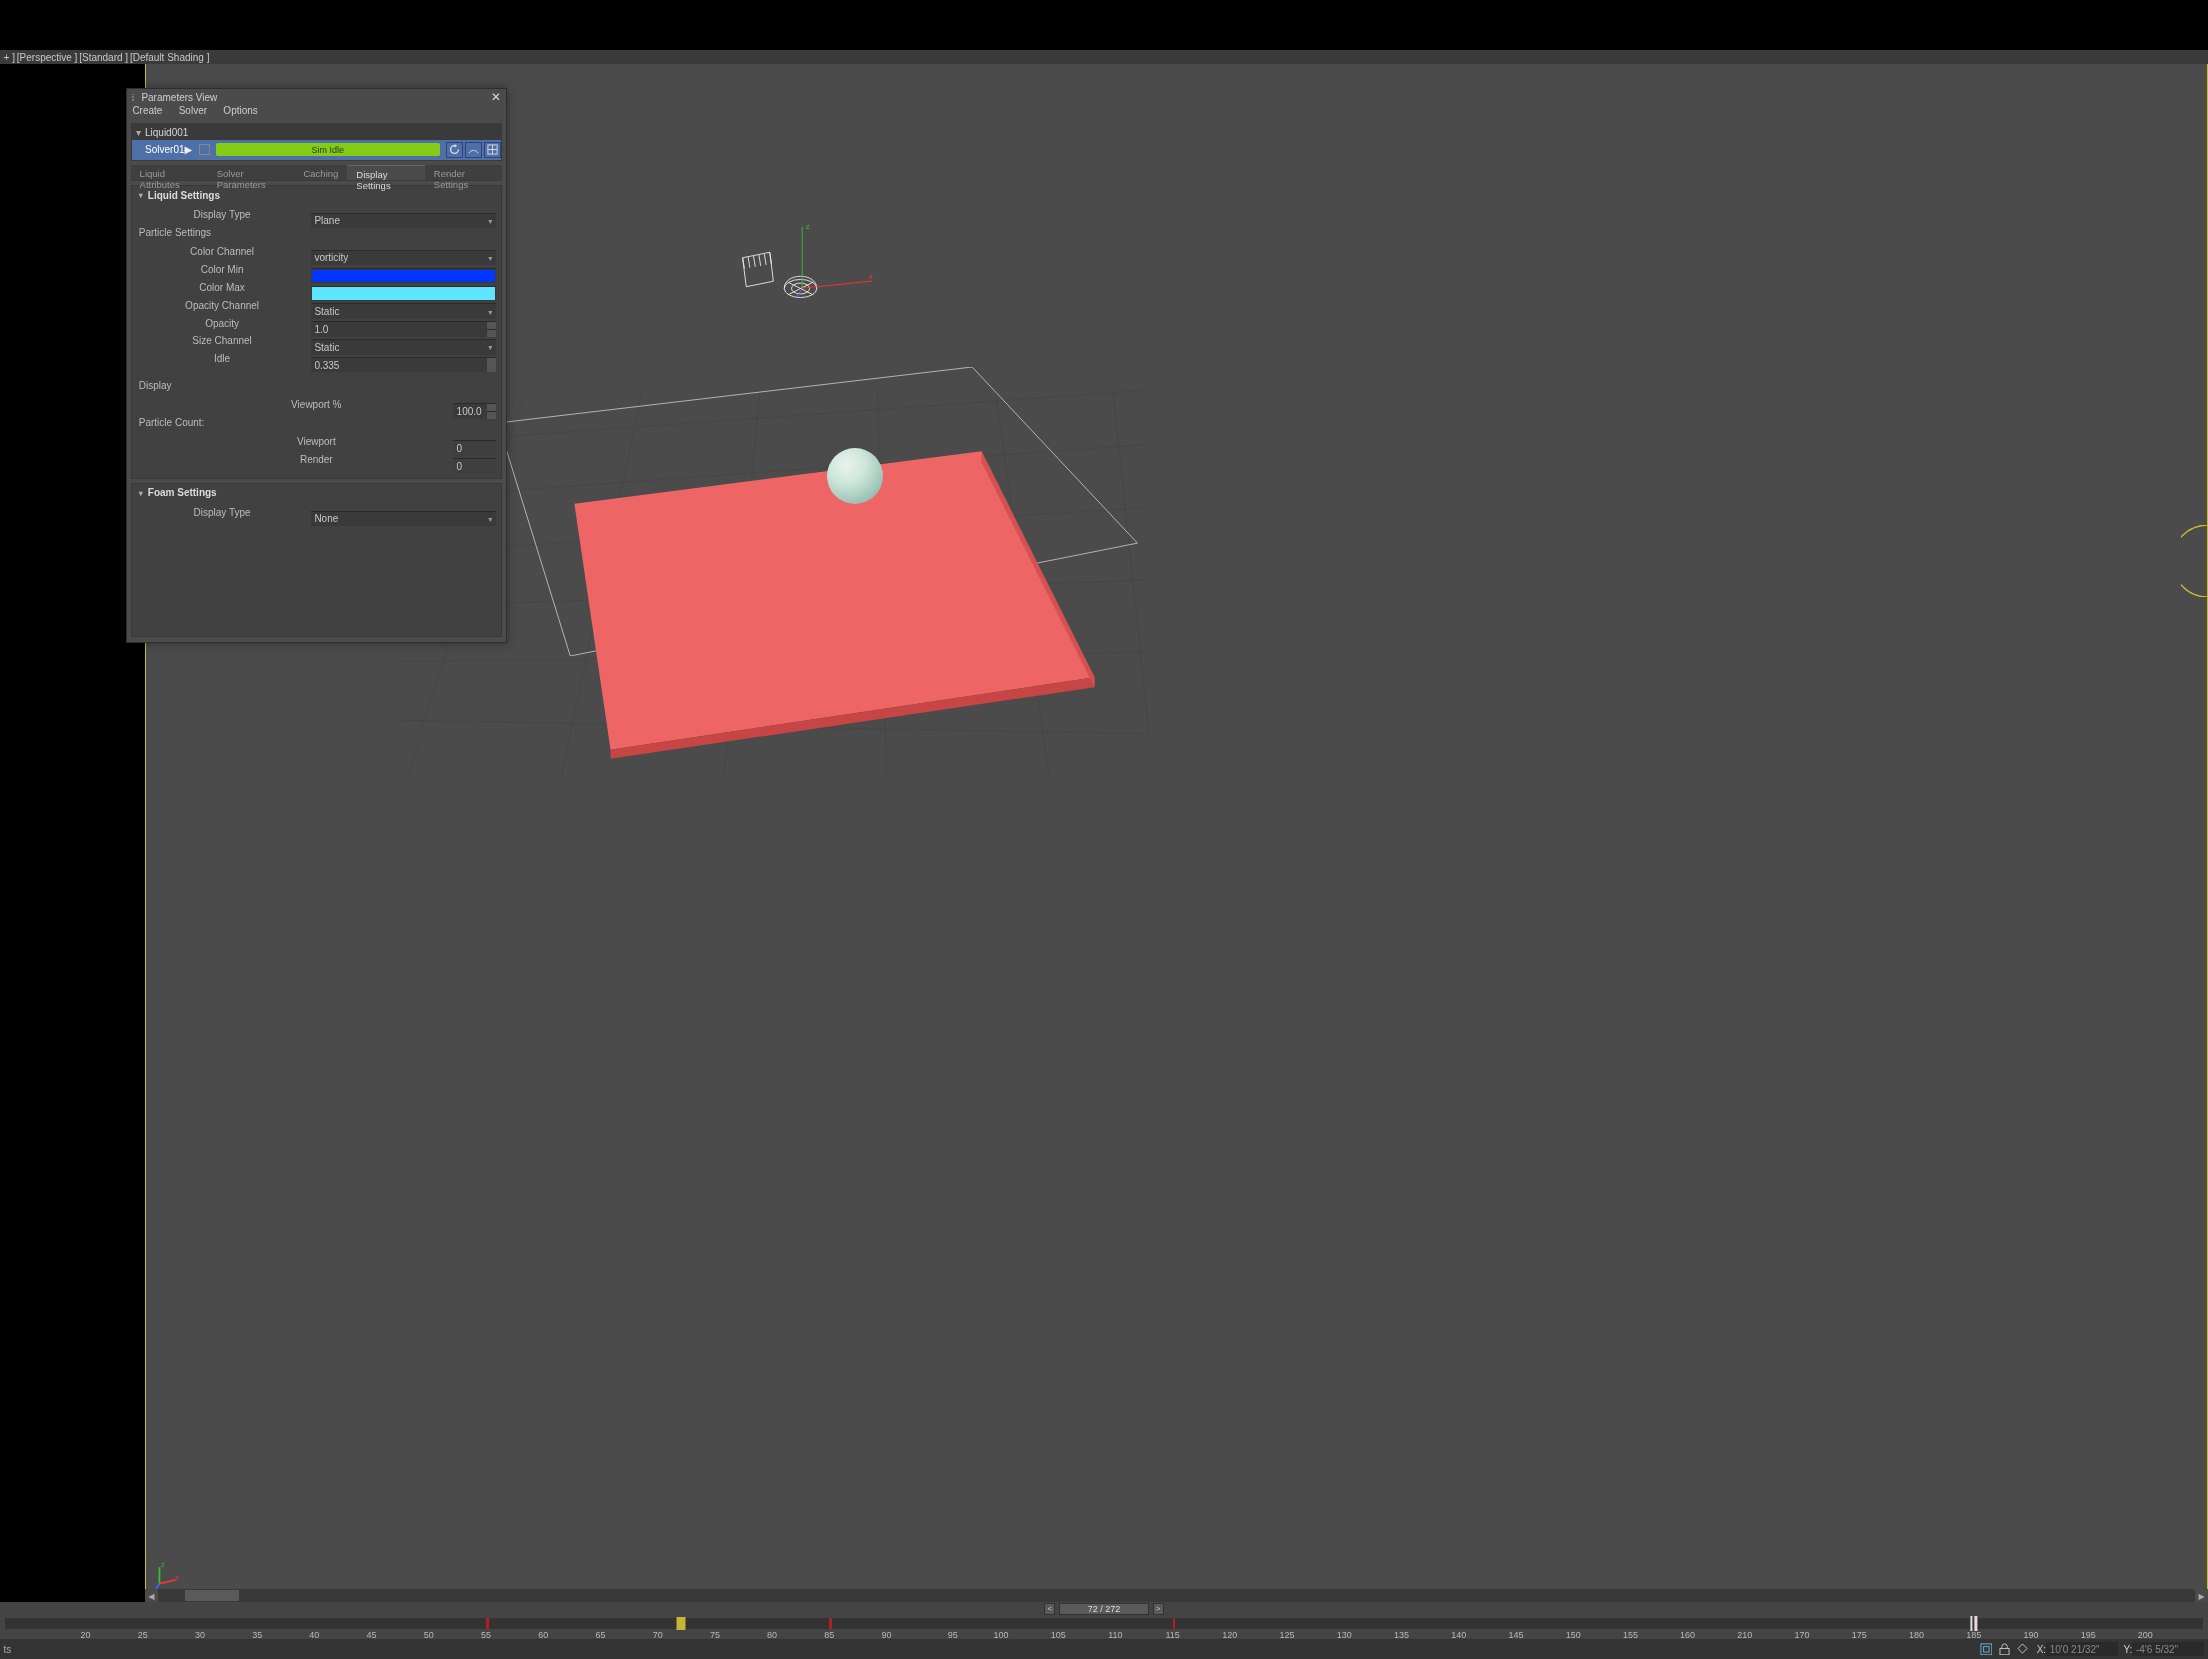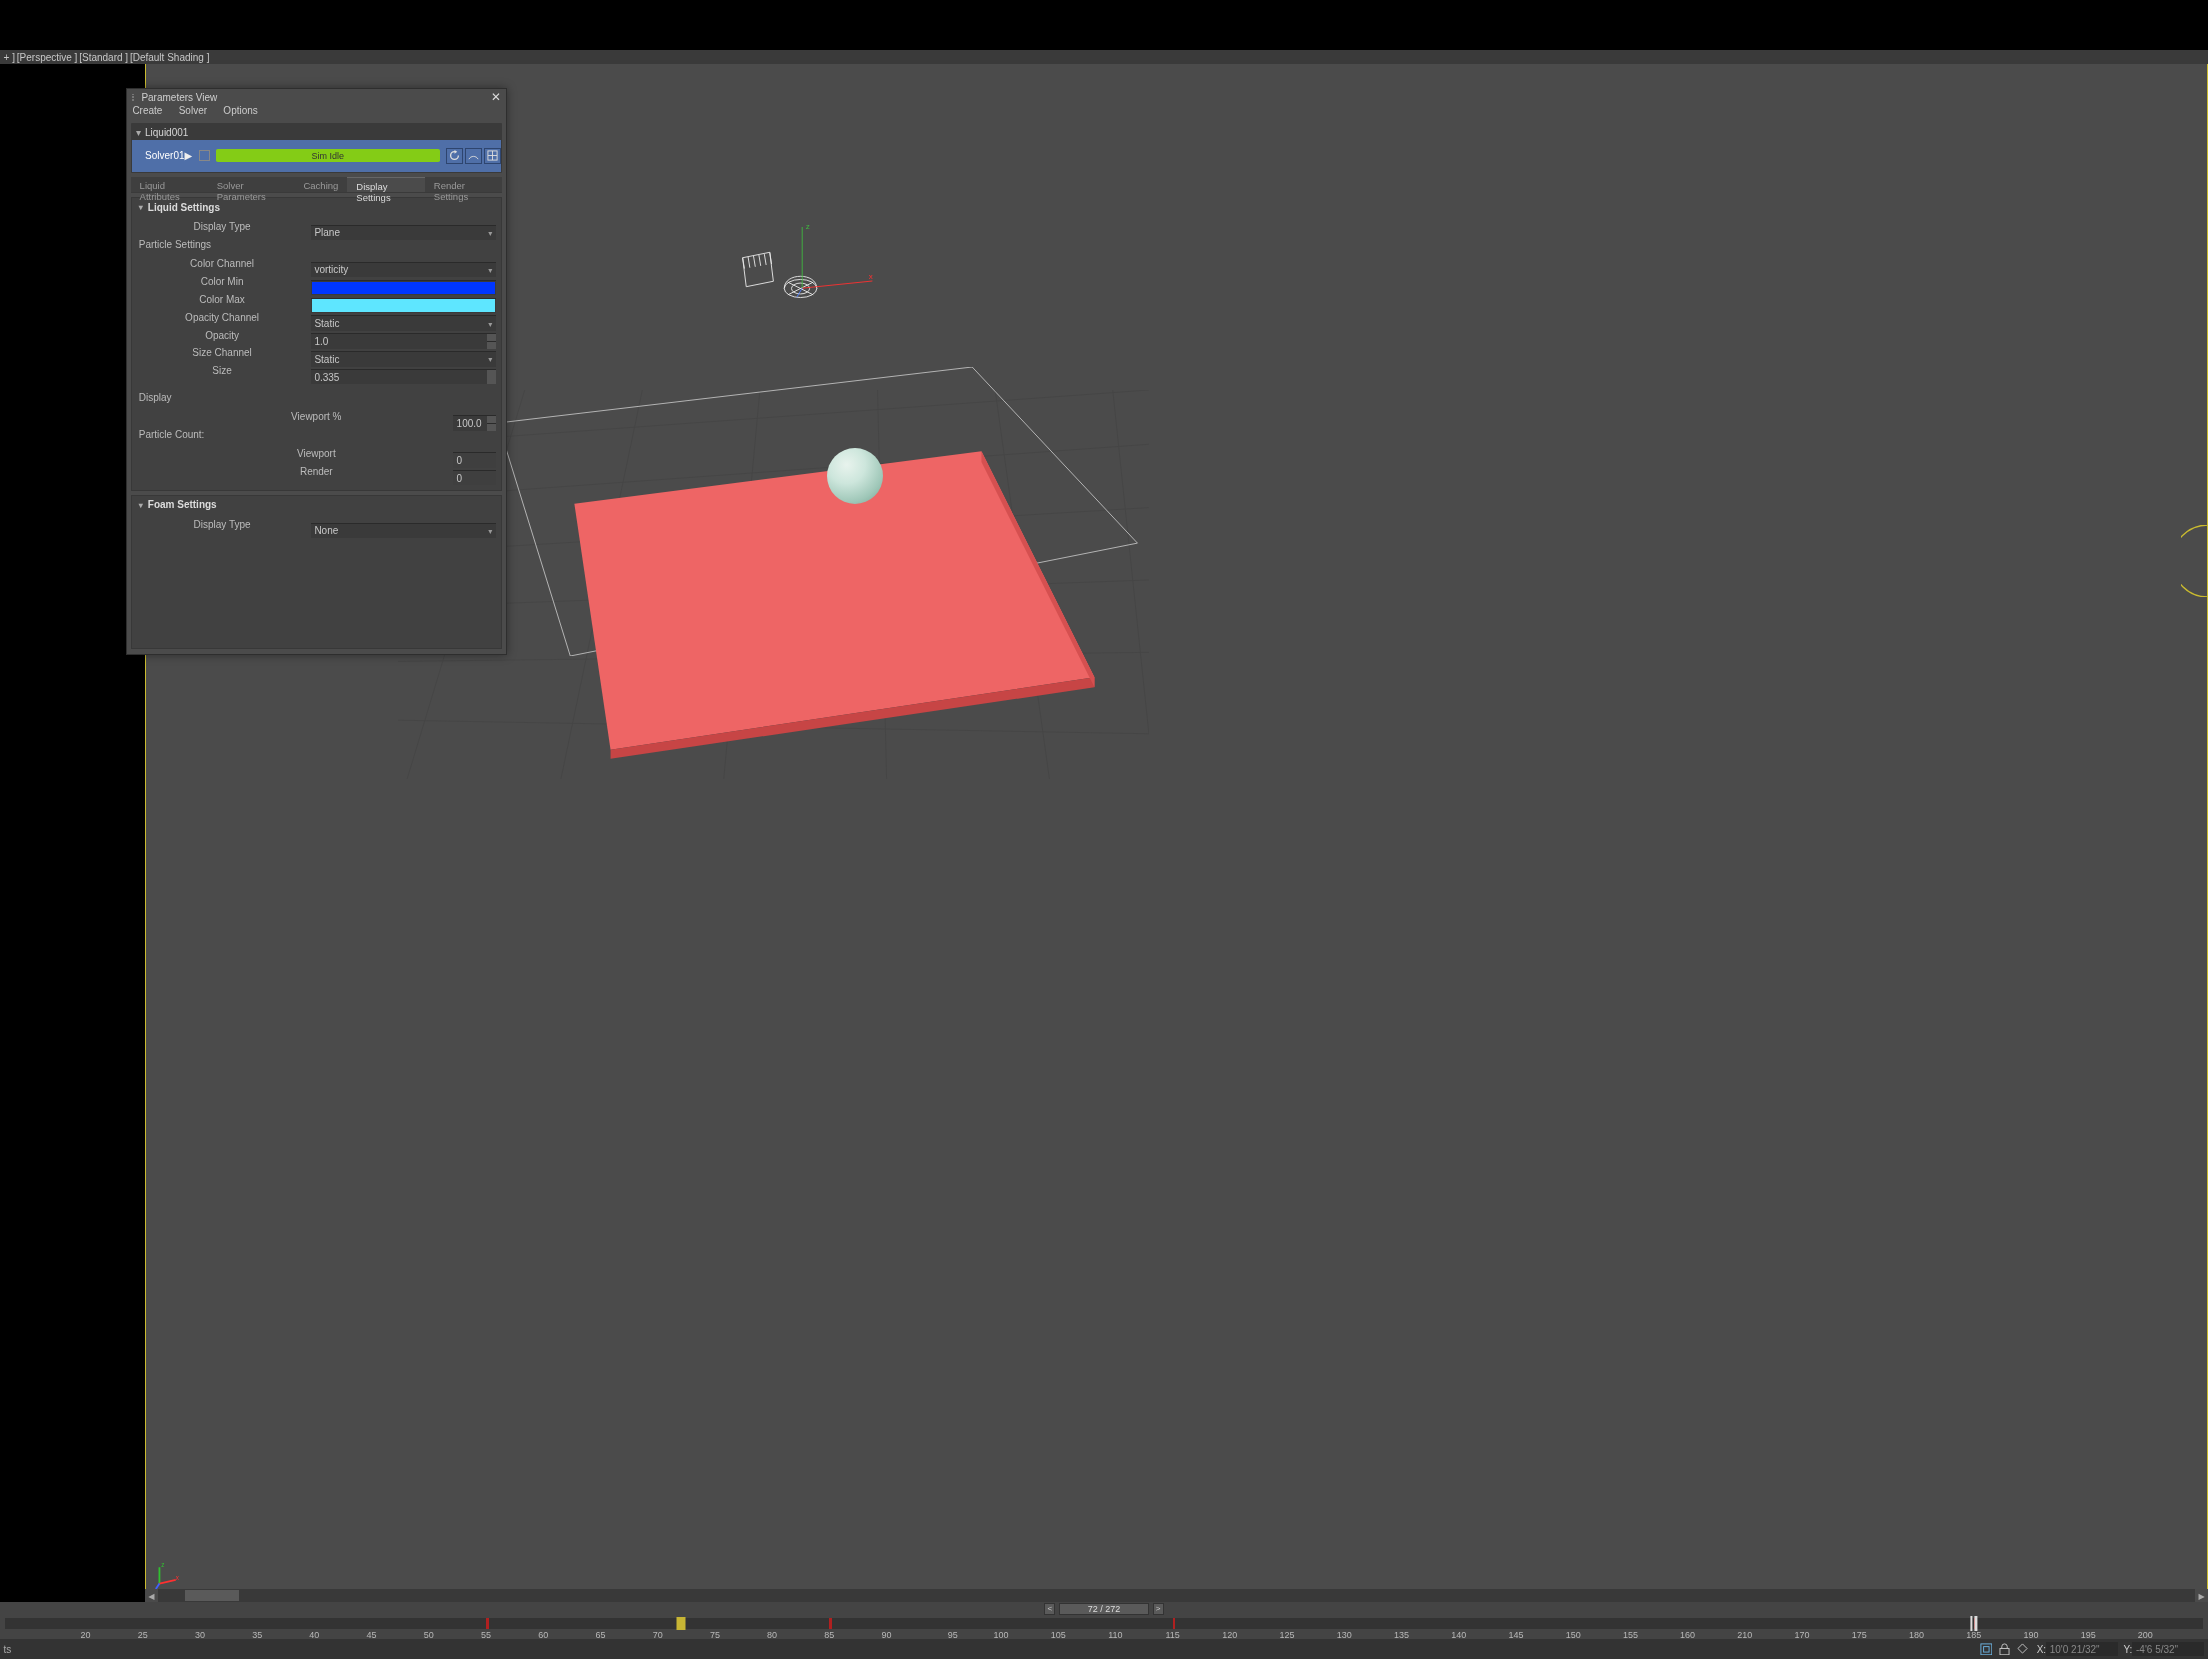--- a/index.html
+++ b/index.html
@@ -131,21 +131,21 @@
   }
   .tree-row {
     display:flex; align-items:center;
     height: 14.5px;
     font-size:10px;
     color:#d6d6d6;
     padding-left:3.6px;
     background:#3a3a3a;
   }
   .tree-row.selected {
-    height: 32px;
+    height: 20px;
     background:#4f6fa8;
     color:#fff;
     padding-left:12.7px;
   }
   .tree-row .caret{
     width:7.2px; color:#aaa; margin-right:1.8px;
   }
   .tree-row .play{ margin-left:auto; margin-right:3.6px; width:11px; color:#eee;}
   .tree-row .stop{
     width:11px;height:11px; border:0.9px solid #888; margin-right:5.4px;
@@ -514,21 +514,21 @@
             </svg>
         </div>
       </div>
       <div class="form-row">
         <label>Size Channel</label>
         <div class="ctl select">
           <span>Static</span>
         </div>
       </div>
       <div class="form-row">
-        <label>Size</label>
+        <label>Idle</label>
         <div class="ctl spinner">
           <span>0.335</span>
           <svg class="chev up" viewBox="0 0 8 7">
               <polygon points="4,1 7,6 1,6"></polygon>
             </svg>
           <svg class="chev dn" viewBox="0 0 8 7">
               <polygon points="4,1 7,6 1,6"></polygon>
             </svg>
         </div>
       </div>

